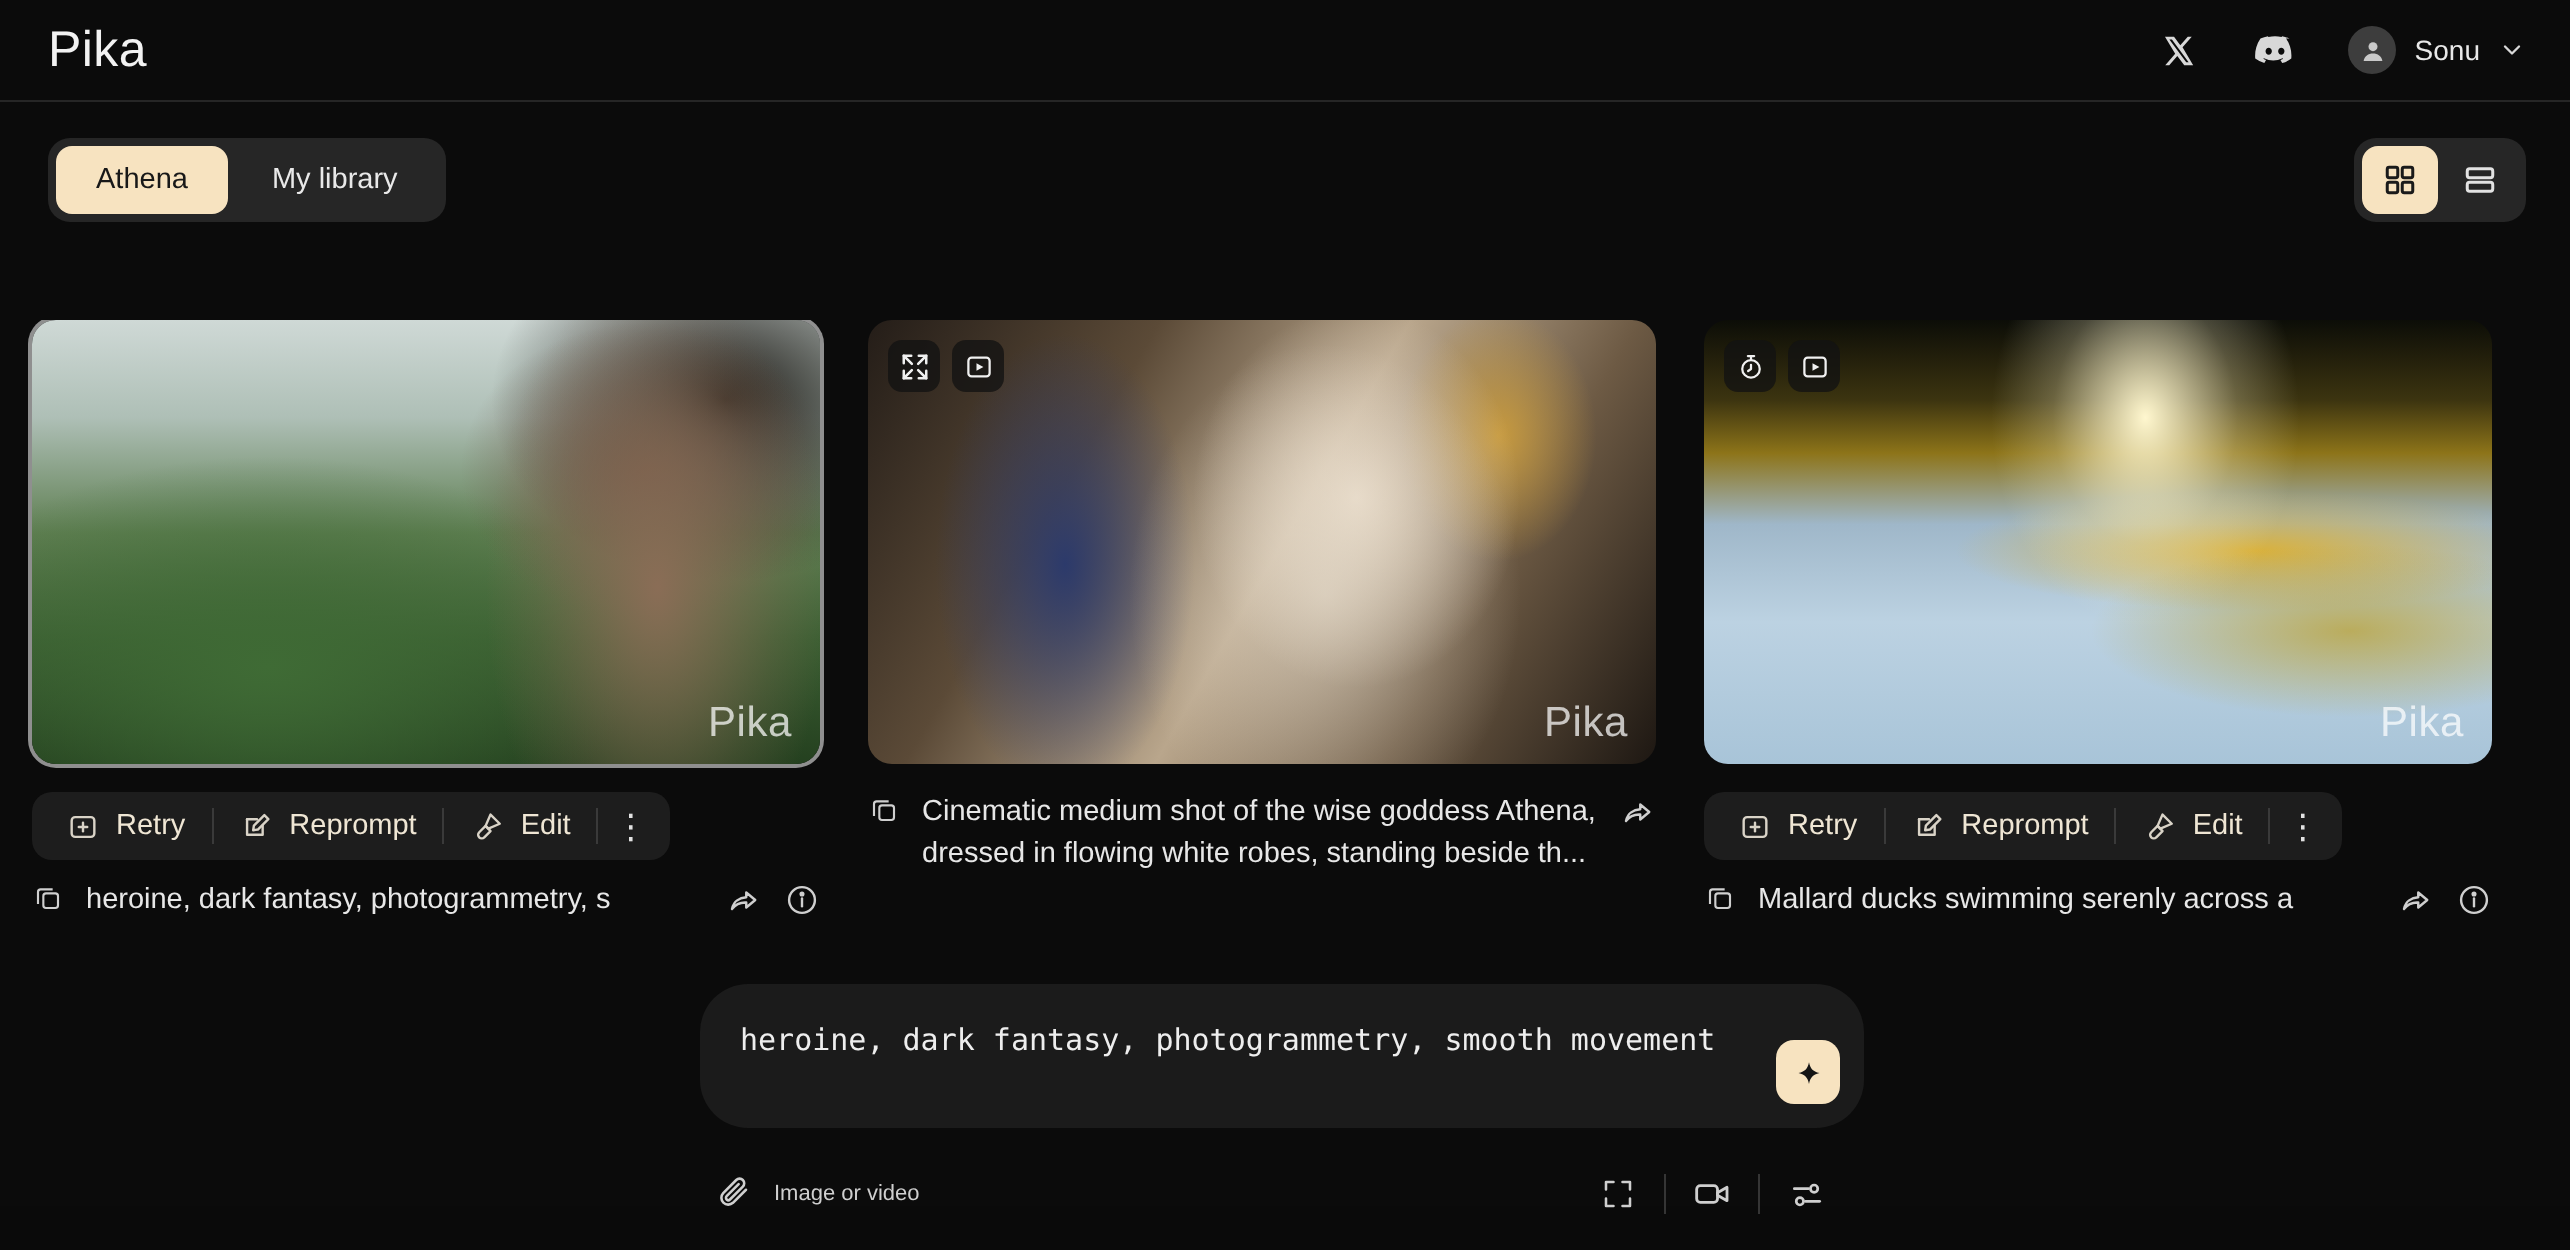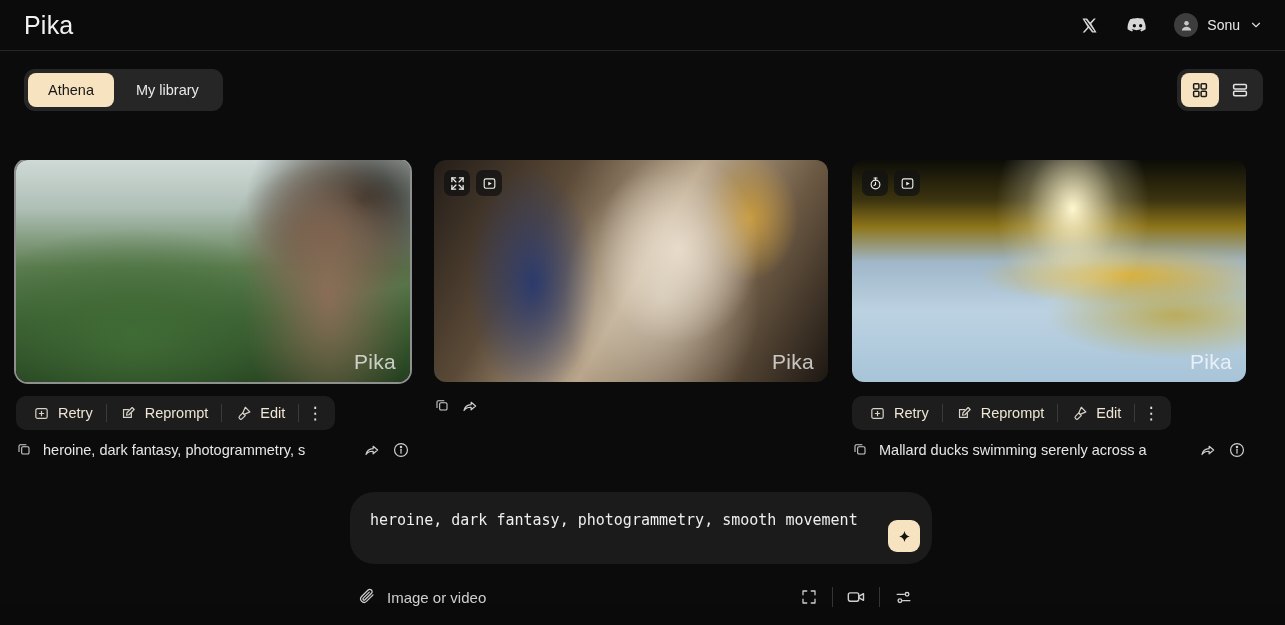--- a/index.html
+++ b/index.html
@@ -179,21 +179,21 @@
     width: 32px; height: 32px; border-radius: 9px;
     background: #f7e3c0; display: flex; align-items: center;
     justify-content: center; cursor: pointer; color: #141414;
   }
   .composer-bar {
     margin-top: 18px; display: flex; align-items: center;
     justify-content: space-between; padding: 0 6px 0 8px;
   }
   .attach {
     display: flex; align-items: center; gap: 11px;
-    color: #cfcfcf; font-size: 15px; cursor: pointer;
+    color: #cfcfcf; font-size: 11px; cursor: pointer;
   }
   .tools { display: flex; align-items: center; gap: 0; }
   .tool {
     width: 46px; height: 30px; display: flex; align-items: center;
     justify-content: center; color: #cfcfcf; cursor: pointer;
   }
   .tsep { width: 1px; height: 20px; background: #353535; }
 </style>
 </head>
 <body>
@@ -348,20 +348,21 @@
         <div class="watermark">Pika</div>
       </div>
 
       <div class="caption">
         <span class="cap-ic">
           <svg width="16" height="16" viewBox="0 0 24 24" fill="none" stroke="currentColor" stroke-width="1.6" stroke-linejoin="round" aria-hidden="true">
             <rect x="8.5" y="8.5" width="11" height="11" rx="2"></rect>
             <path d="M15.5 5.5H6.5a2 2 0 0 0-2 2v9"></path>
           </svg>
         </span>
+        <span class="cap-text">Cinematic medium shot of the wise goddess Athena, dressed in flowing white robes, standing beside th...</span>
         <span class="cap-ic">
           <svg width="18" height="18" viewBox="0 0 24 24" fill="none" stroke="currentColor" stroke-width="1.6" stroke-linecap="round" stroke-linejoin="round" aria-hidden="true">
             <path d="M4 18c1-5 5-7.5 9.5-7.8V7l6 5-6 5v-3.3C9.8 13.5 6.4 14.8 4 18z"></path>
           </svg>
         </span>
       </div>
     </div>
 
     <div class="card">
       <div class="thumb">

